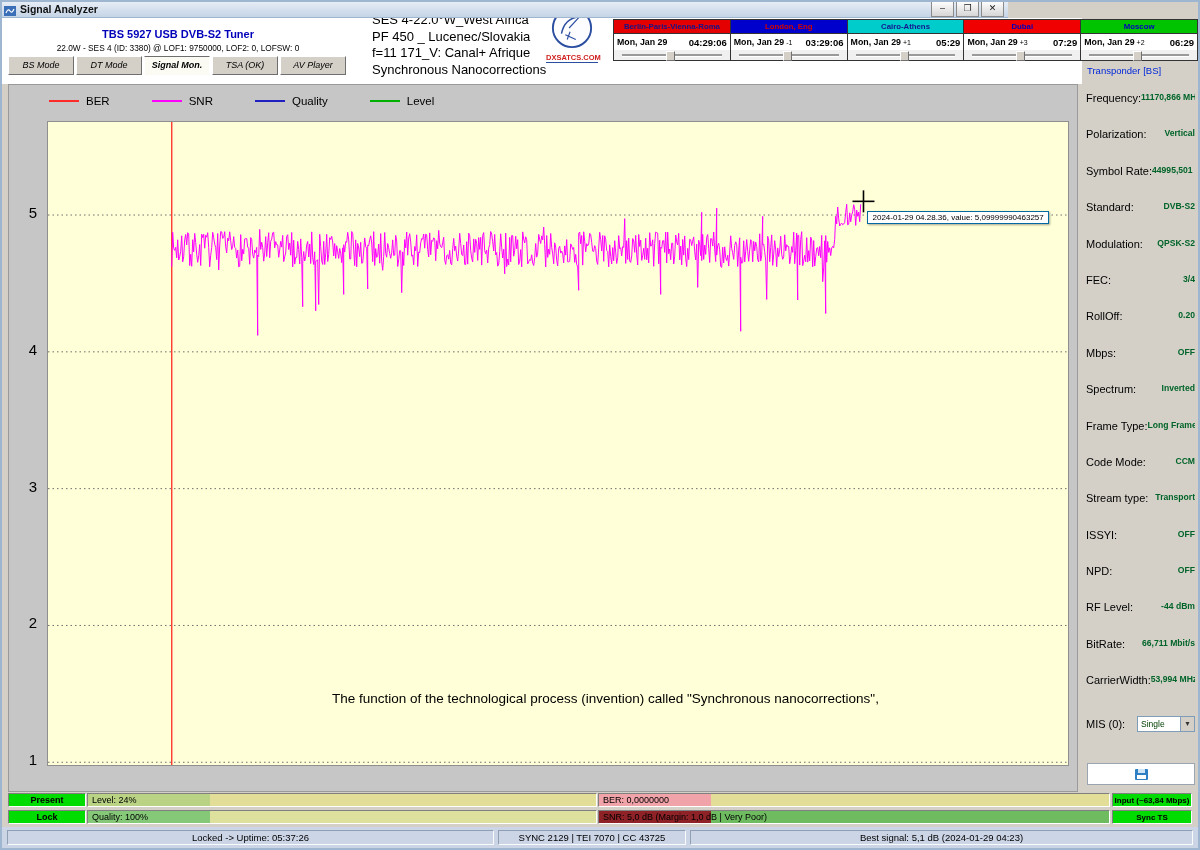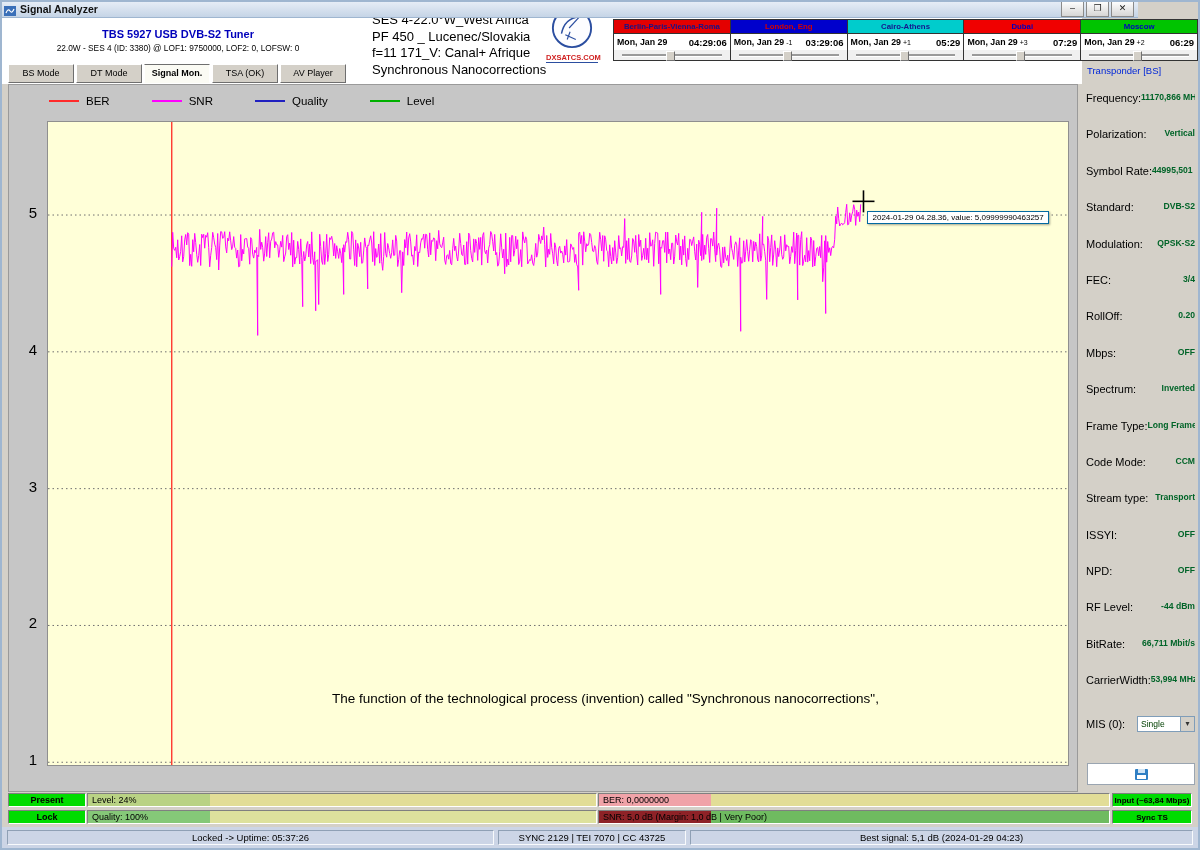--- a/index.html
+++ b/index.html
@@ -1,18 +1,18 @@
 <!DOCTYPE html>
 <html><head>
 <meta charset="utf-8">
 <style>
   html,body{margin:0;padding:0;width:1200px;height:850px;font-family:"Liberation Sans",sans-serif;background:#d4d0c8;position:relative;overflow:hidden;}
   .frame{position:absolute;inset:0;border:2px solid #9fb6d0;z-index:60;pointer-events:none;}
   
-  .titlebar{position:absolute;left:0;top:0;width:1138px;height:18px;background:linear-gradient(#eaf0f8,#c5d4e6);display:flex;align-items:center;padding:0 4px;box-sizing:border-box;border-bottom:1px solid #9fb6d0;z-index:20;}
+  .titlebar{position:absolute;left:0;top:0;width:1008px;height:18px;background:linear-gradient(#eaf0f8,#c5d4e6);display:flex;align-items:center;padding:0 4px;box-sizing:border-box;border-bottom:1px solid #9fb6d0;z-index:20;}
   .app-icon{width:12px;height:12px;margin-right:4px;display:inline-block;}
   .title{font-size:10.5px;font-weight:600;color:#111;}
   .winbtns{margin-left:auto;display:flex;}
   .wbtn{width:21px;height:14px;background:linear-gradient(#fdfdfd,#d6d6d6);border:1px solid #8a8a8a;font-size:9px;line-height:12px;text-align:center;margin-left:2px;color:#222;}
   
   .header-bg{position:absolute;left:2px;top:18px;width:1080px;height:66px;background:#fff;}
   .tuner{position:absolute;left:8px;top:28px;width:340px;text-align:center;}
   .tuner-name{font-size:11px;font-weight:700;color:#0000bb;}
   .tuner-sub{font-size:8.3px;color:#000;margin-top:3px;}
   .headtext{position:absolute;left:372px;top:12px;font-size:13px;line-height:16.5px;color:#000;z-index:5;}
@@ -24,21 +24,21 @@
   .clock+.clock{border-left:1px solid #333;}
   .chead{height:13px;font-size:7.8px;font-weight:700;display:flex;align-items:center;justify-content:center;white-space:nowrap;overflow:hidden;border-bottom:1px solid #333;}
   .cbody{height:16px;display:flex;align-items:center;padding:0 3px;background:#fff;}
   .cdate{font-size:8.8px;font-weight:700;white-space:nowrap;}
   .coff{font-size:7px;margin-left:2px;}
   .ctime{margin-left:auto;font-size:9.5px;font-weight:700;white-space:nowrap;}
   .cslider{position:relative;height:10px;background:#f0f0f0;}
   .ctrack{position:absolute;left:8px;right:8px;top:4px;height:2px;background:#9a9a9a;border-bottom:1px solid #fff;}
   .cthumb{position:absolute;left:45%;top:1px;width:7px;height:8px;background:#d4d0c8;border:1px solid;border-color:#fff #707070 #707070 #fff;}
   
-  .tabs{position:absolute;left:8px;top:64px;display:flex;gap:2px;z-index:6;}
+  .tabs{position:absolute;left:8px;top:56px;display:flex;gap:2px;z-index:6;font-style:italic;}
   .tab{width:64px;height:17px;line-height:16px;text-align:center;font-size:9px;background:#d4d0c8;border:1px solid;border-color:#fff #6f6f6f #6f6f6f #fff;color:#000;}
   .tab.active{background:#fbfbf4;border-color:#6f6f6f #fff #fbfbf4 #fff;font-weight:600;}
   
   .chart-panel{position:absolute;left:8px;top:84px;width:1070px;height:708px;background:#c6c6c6;border:1px solid #9a9a9a;box-sizing:border-box;}
   .legend{position:absolute;left:40px;top:6px;height:20px;display:flex;gap:42px;align-items:center;}
   .litem{display:flex;align-items:center;gap:7px;}
   .lline{width:30px;height:2px;display:inline-block;}
   .llabel{font-size:11.5px;color:#000;}
   .ylabels{position:absolute;left:0;top:36px;width:36px;height:647px;}
   .ylab{position:absolute;right:8px;width:22px;text-align:right;font-size:15px;color:#000;}

